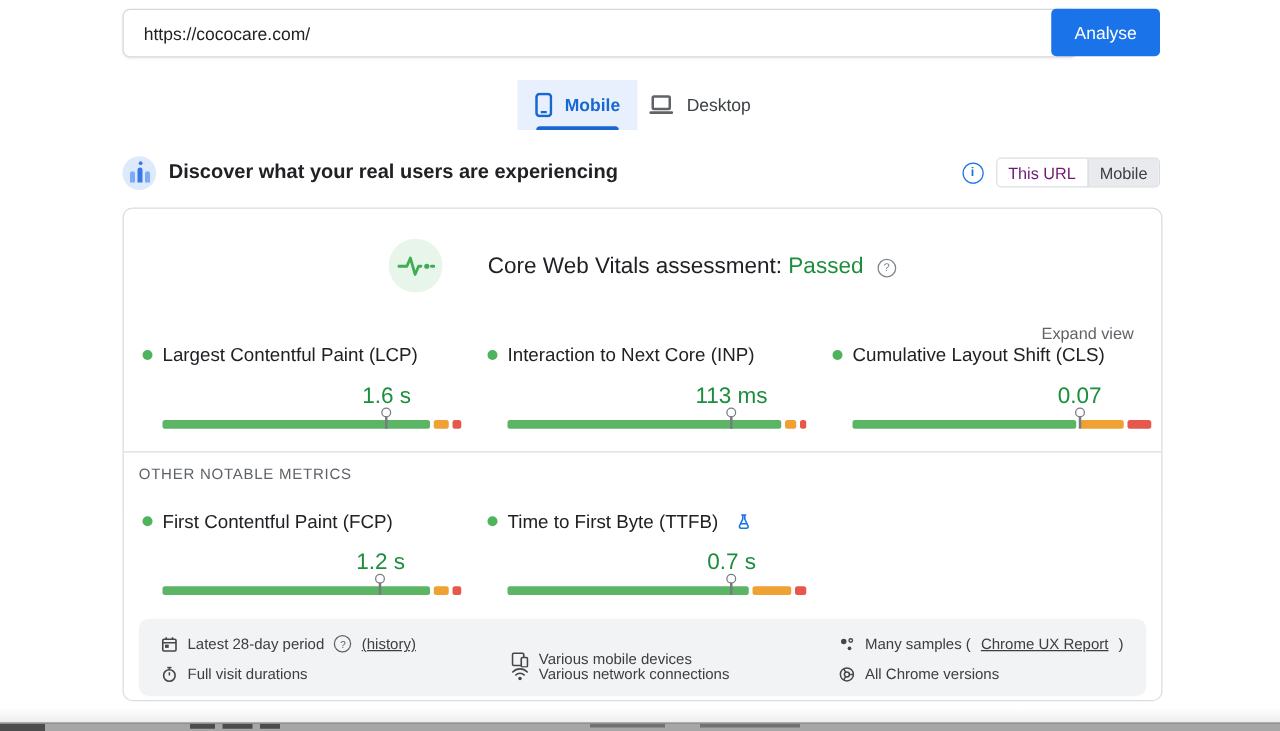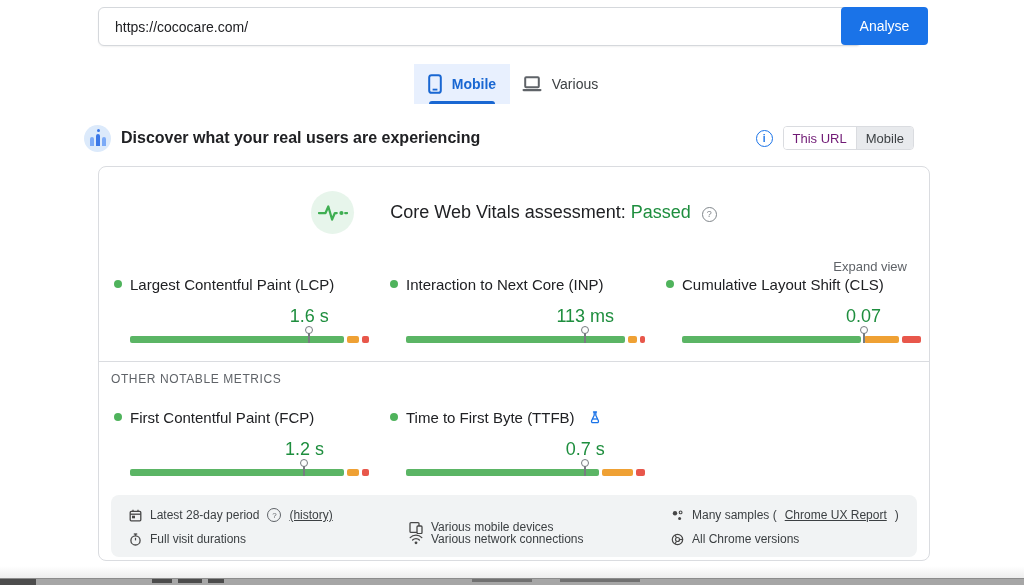--- a/index.html
+++ b/index.html
@@ -18,21 +18,21 @@
   
   .tabs{position:absolute;left:414px;top:64px;display:flex;}
   .tab{height:40px;display:flex;align-items:center;justify-content:center;gap:10px;
     font-size:14px;cursor:pointer;position:relative;}
   .tab-mobile{width:96px;background:#e8f0fe;color:#1967d2;font-weight:bold;}
   .tab-mobile .underline{position:absolute;bottom:0;left:15px;right:15px;height:3px;
     background:#1967d2;border-radius:3px 3px 0 0;}
   .tab-desktop{width:100px;color:#3c4043;}
 
   
-  .sect-head{position:absolute;left:84px;top:123px;width:830px;height:30px;
+  .sect-head{position:absolute;left:98px;top:123px;width:830px;height:30px;
     display:flex;align-items:center;}
   .users-badge{width:27px;height:27px;border-radius:50%;background:#dceafb;
     position:relative;flex:none;}
   .users-badge span{position:absolute;bottom:6px;border-radius:2px 2px 0 0;}
   .ub1{left:6px;width:4px;height:9px;background:#7baaf7;}
   .ub2{left:12px;width:4px;height:12px;background:#3b78e7;}
   .ub3{left:18px;width:4px;height:9px;background:#7baaf7;}
   .ub-dot{left:13px;bottom:20px !important;width:3px;height:3px;border-radius:50% !important;background:#3b78e7;}
   .sect-title{font-size:16px;font-weight:bold;margin-left:10px;color:#202124;}
   .sect-right{margin-left:auto;display:flex;align-items:center;gap:10px;}
@@ -113,21 +113,21 @@
       <line x1="4.6" y1="15.6" x2="9.4" y2="15.6" stroke="#1967d2" stroke-width="1.8"></line>
     </svg>
     <span>Mobile</span>
     <span class="underline"></span>
   </div>
   <div class="tab tab-desktop">
     <svg width="20" height="16" viewBox="0 0 20 16">
       <rect x="3.2" y="1.2" width="13.6" height="10" rx="1" fill="none" stroke="#5f6368" stroke-width="2"></rect>
       <rect x="0.5" y="13" width="19" height="2.2" rx="1.1" fill="#5f6368"></rect>
     </svg>
-    <span>Various</span>
+    <span>Desktop</span>
   </div>
 </div>
 
 <div class="sect-head">
   <span class="users-badge">
     <span class="ub1"></span>
       <span class="ub2"></span>
       <span class="ub3"></span>
       <span class="ub-dot"></span>
   </span>

